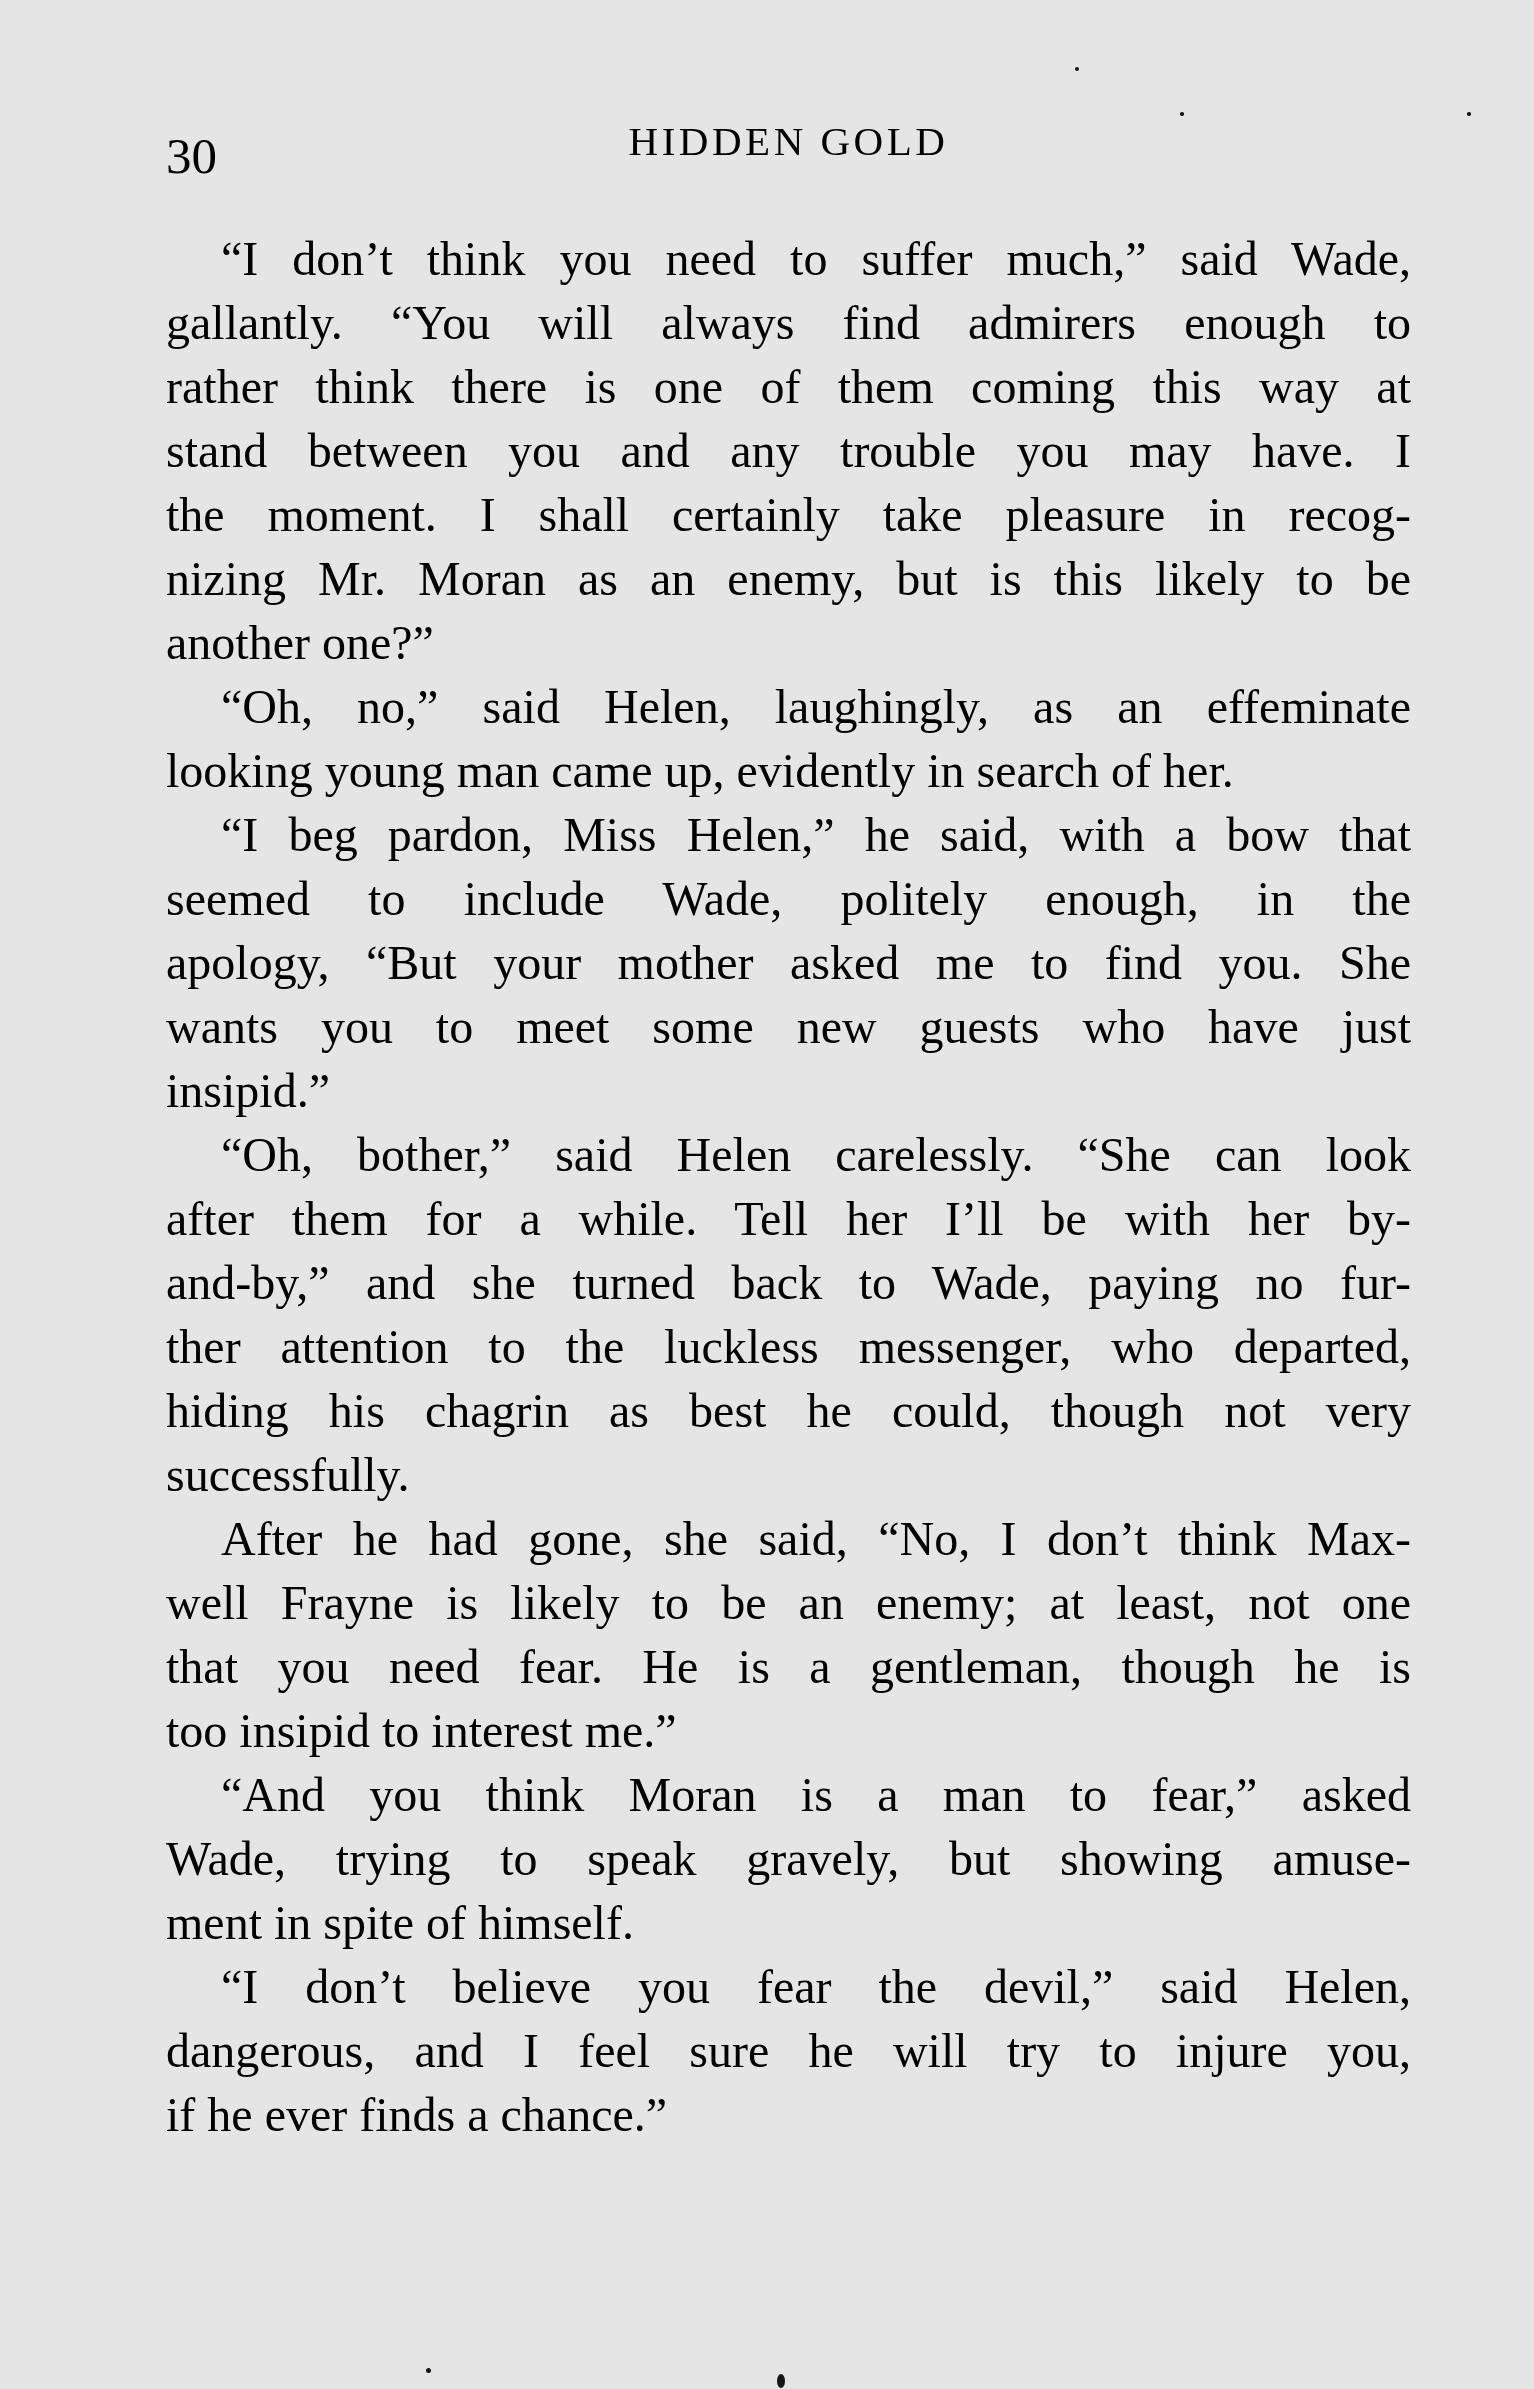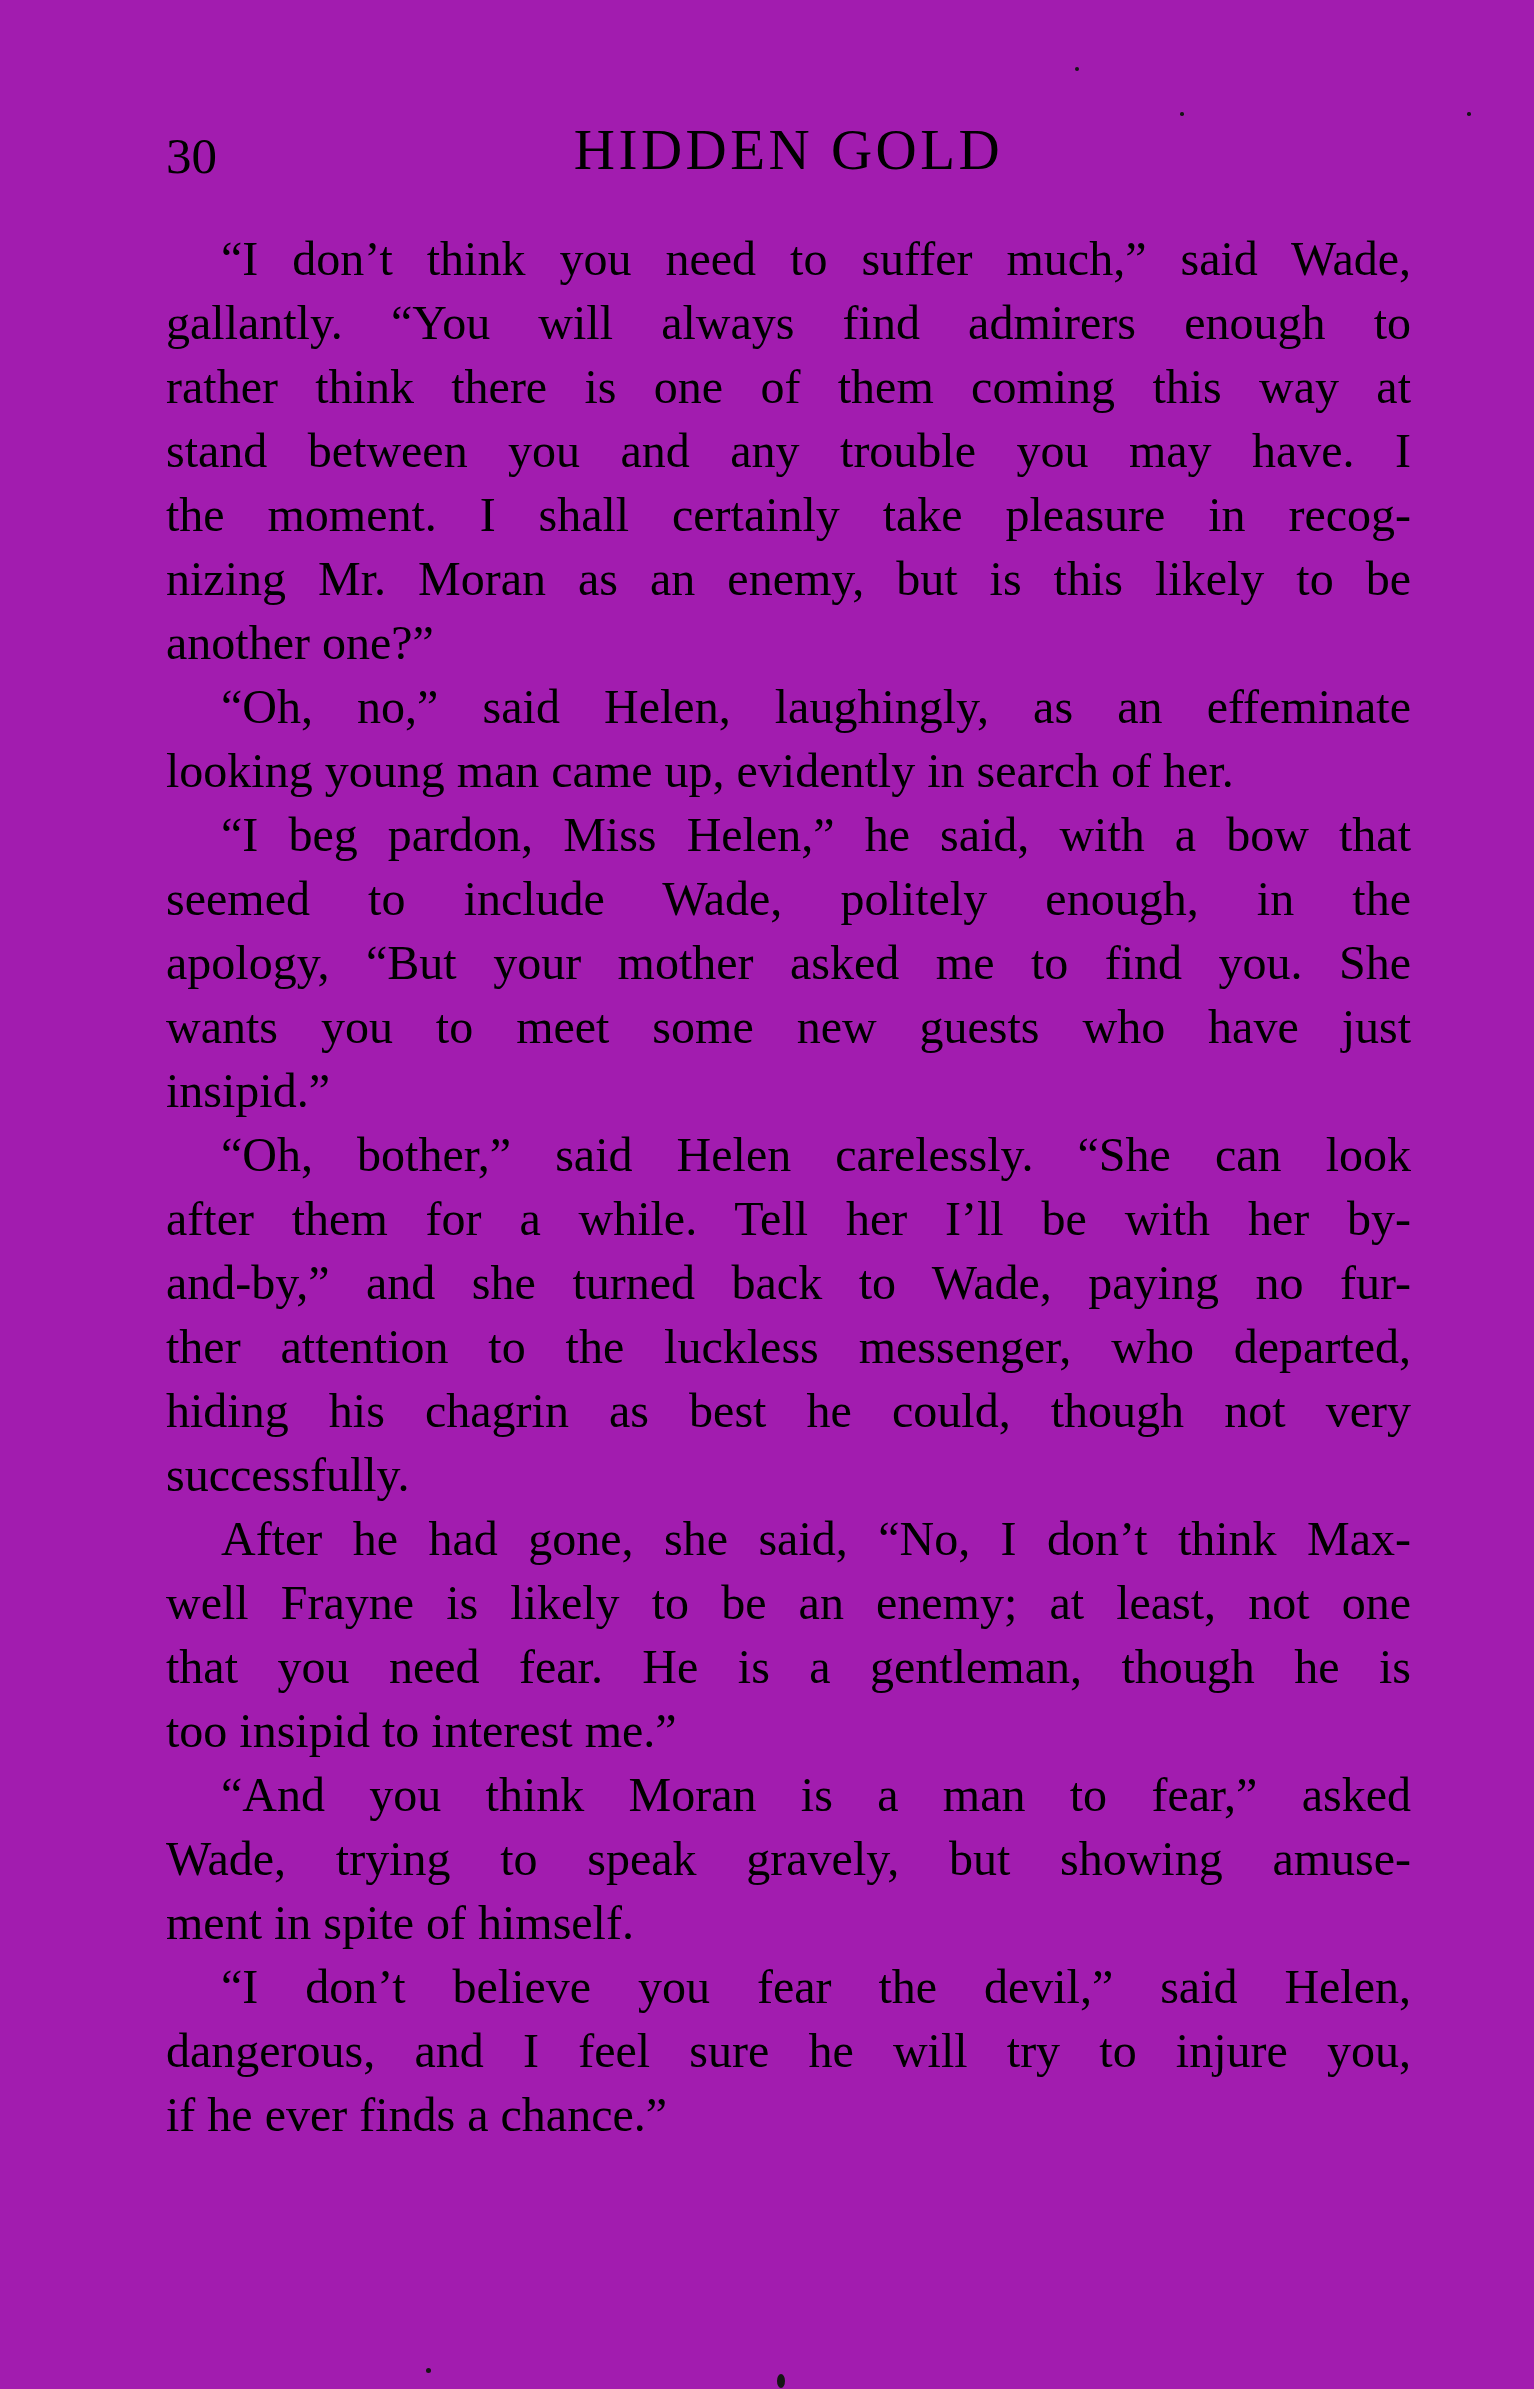--- a/index.html
+++ b/index.html
@@ -18,21 +18,21 @@
     top: 131px;
     font-size: 51px;
     line-height: 1;
   }
   .book-title {
     position: absolute;
     left: 166px;
     top: 121px;
     width: 1245px;
     text-align: center;
-    font-size: 57px;
+    font-size: 41px;
     line-height: 1;
     letter-spacing: 3.5px;
     white-space: nowrap;
   }
   .text-body {
     position: absolute;
     left: 166px;
     top: 227px;
     width: 1245px;
     font-size: 48px;
@@ -47,21 +47,21 @@
   .line.last { text-align-last: left; }
   .speck {
     position: absolute;
     background: #151515;
     border-radius: 50%;
   }
 </style>
 </head>
 <body>
 
-<div class="page" style="background: #a21caf; color: rgb(0, 0, 0);">
+<div class="page" style="background: #e5e5e5; color: rgb(0, 0, 0);">
   <span class="page-number">30</span>
   <span class="book-title">HIDDEN GOLD</span>
   <div class="text-body">
       <div class="line indent">“I don’t think you need to suffer much,” said Wade,</div>
       <div class="line">gallantly. “You will always find admirers enough to</div>
       <div class="line">rather think there is one of them coming this way at</div>
       <div class="line">stand between you and any trouble you may have. I</div>
       <div class="line">the moment. I shall certainly take pleasure in recog-</div>
       <div class="line">nizing Mr. Moran as an enemy, but is this likely to be</div>
       <div class="line last">another one?”</div>

